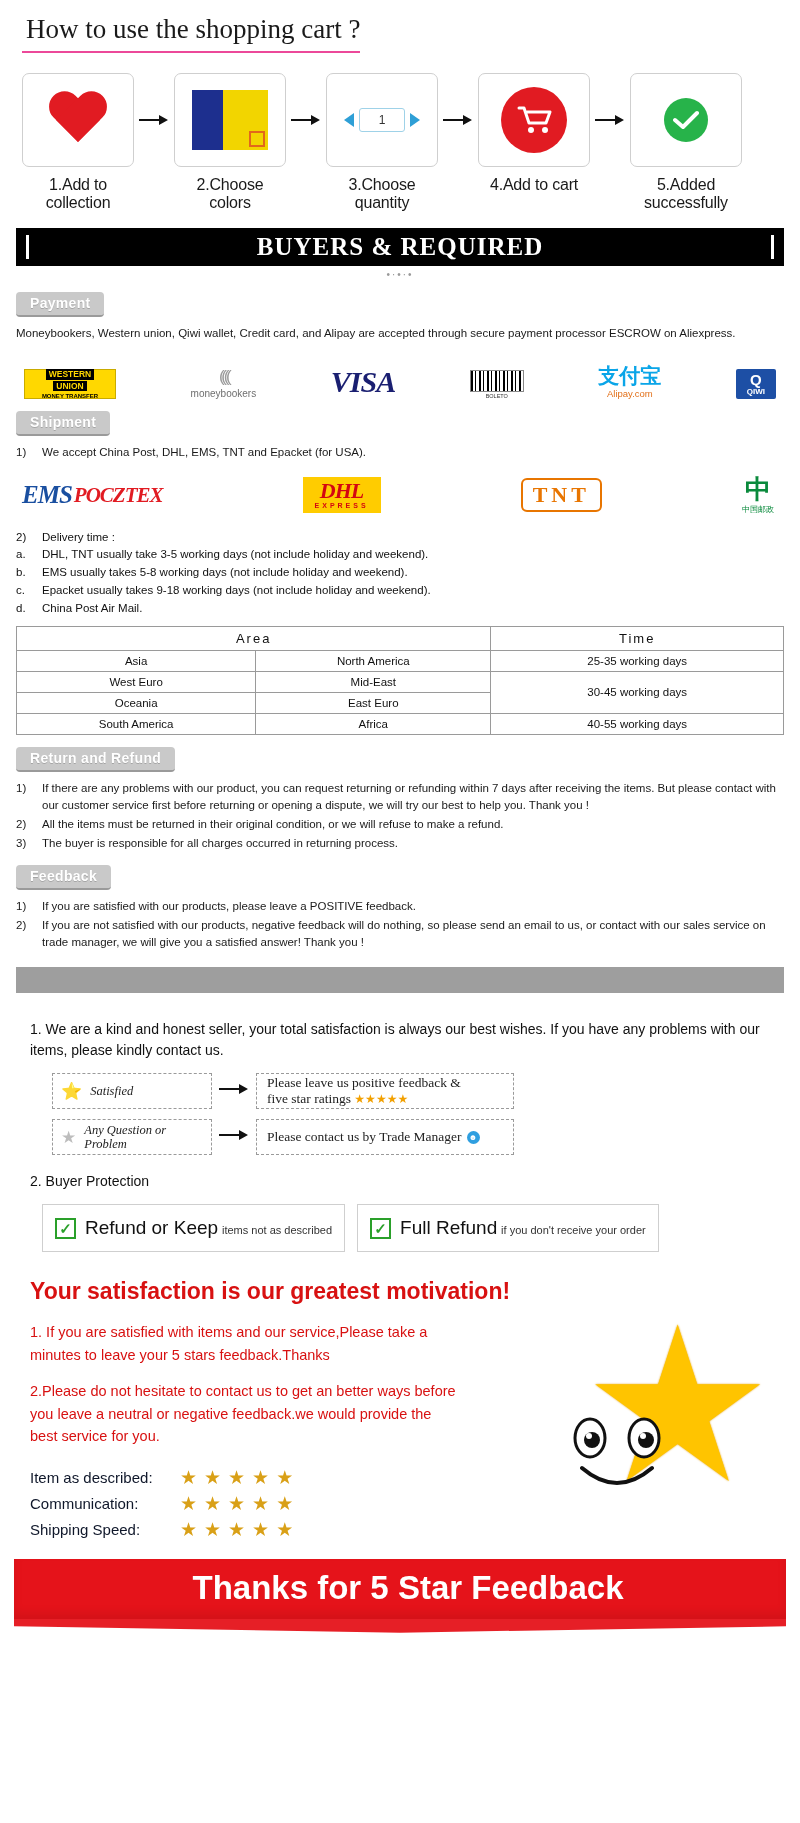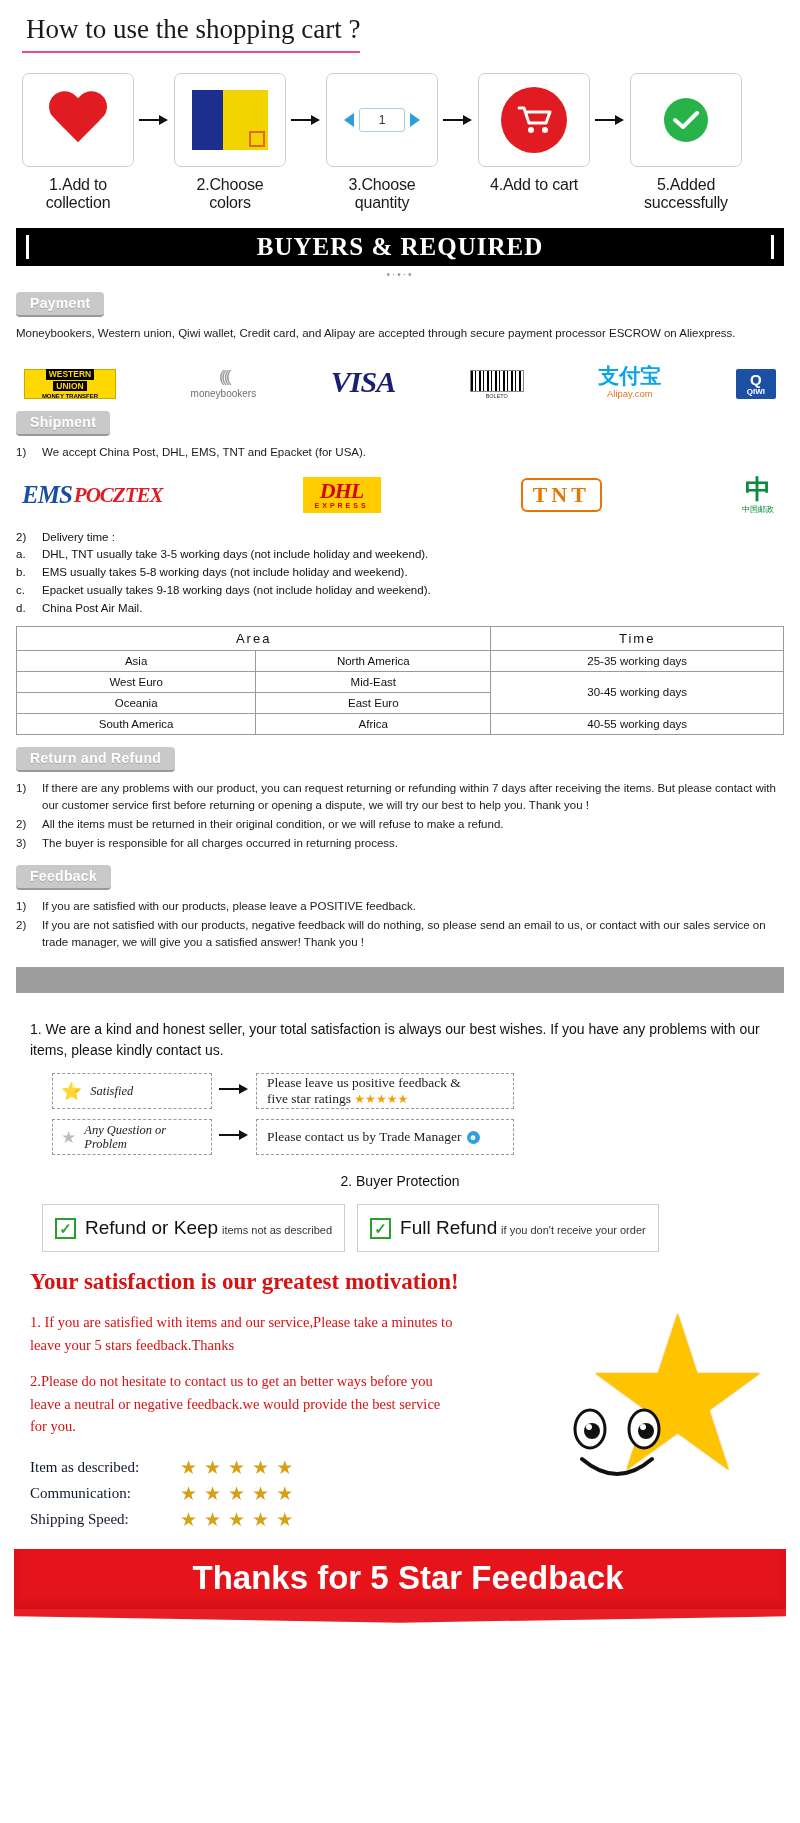--- a/index.html
+++ b/index.html
@@ -230,35 +230,35 @@
     min-width: 258px; height: 36px; border: 1px dashed #9a9a9a; background:#fff;
     display:flex; align-items:center; padding: 0 10px;
     font-family:"Liberation Serif",serif; font-size: 13.5px; color:#222; line-height:1.2;
   }
   .fb-right .stars { color:#f2a000; font-size: 12px; letter-spacing:0px; }
   .tm-badge {
     display:inline-block; width:13px; height:13px; border-radius:50%; background:#2f9fe0; color:#fff;
     font-size:8px; text-align:center; line-height:13px; margin-left:5px;
   }
 
-  .buyer-prot { margin: 16px 0 0 0; font-size: 14px; text-align: center; }
+  .buyer-prot { margin: 16px 0 0 0; font-size: 14px; }
   .prot-row { display:flex; gap: 12px; margin: 12px 0 0 12px; }
   .prot-box {
     border: 1px solid #cfcfcf; background:#fff; padding: 8px 12px; display:flex; align-items:center; gap: 9px;
     height: 48px;
   }
   .tick {
     width: 21px; height: 21px; border: 2px solid #2aa02a; display:flex; align-items:center; justify-content:center;
     color:#2aa02a; font-size: 15px; font-weight:bold; line-height:1;
   }
   .prot-main { font-size: 19px; color:#111; }
   .prot-sub { font-size: 11px; color:#333; }
 
   
-  .satis { margin: 17px 30px 0 30px; position: relative; font-family: Liberation Serif, serif; }
+  .satis { margin: 26px 30px 0 30px; position: relative; }
   .satis-title {
     color:#d81111; font-size: 23px; font-weight: bold; margin-bottom: 16px;
   }
   .satis p { color:#d81111; font-size: 14.5px; line-height: 1.55; margin: 0 0 14px 0; max-width: 430px; }
   .ratings { margin-top: 18px; }
   .rate-row { display:flex; align-items:center; margin-bottom: 3px; }
   .rate-lbl { width: 150px; font-size: 15px; color:#0f172a; }
   .rate-stars { color:#d9a017; font-size: 19px; letter-spacing: 7px; }
 
   .star-char {

